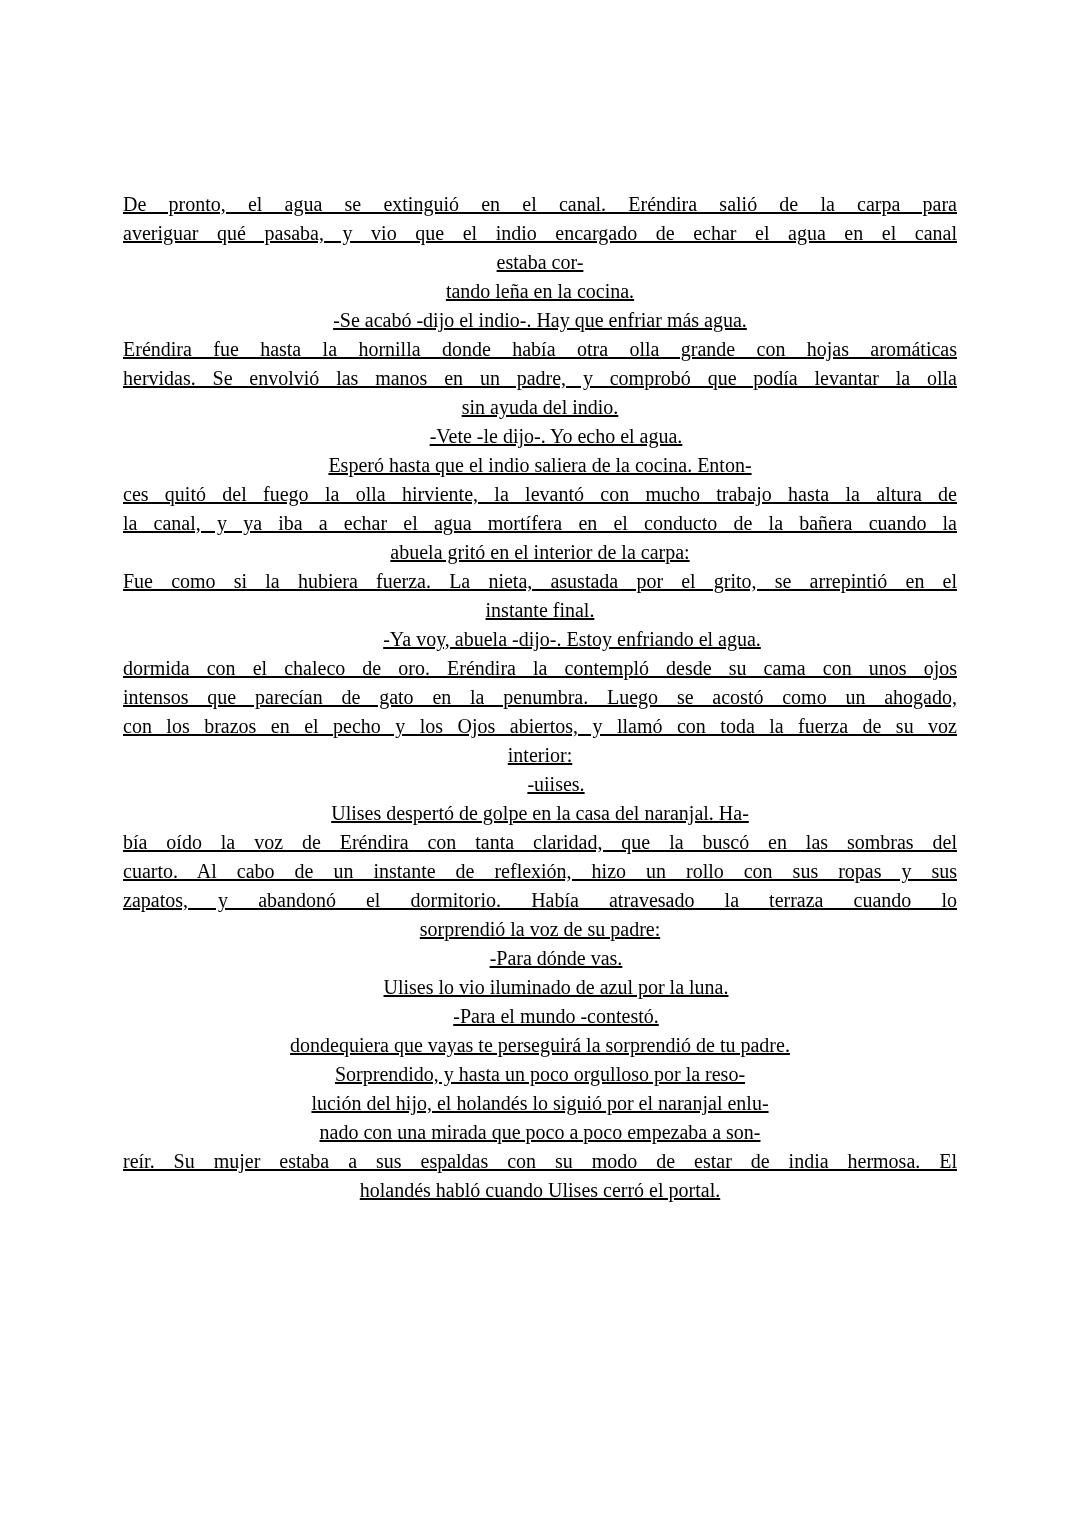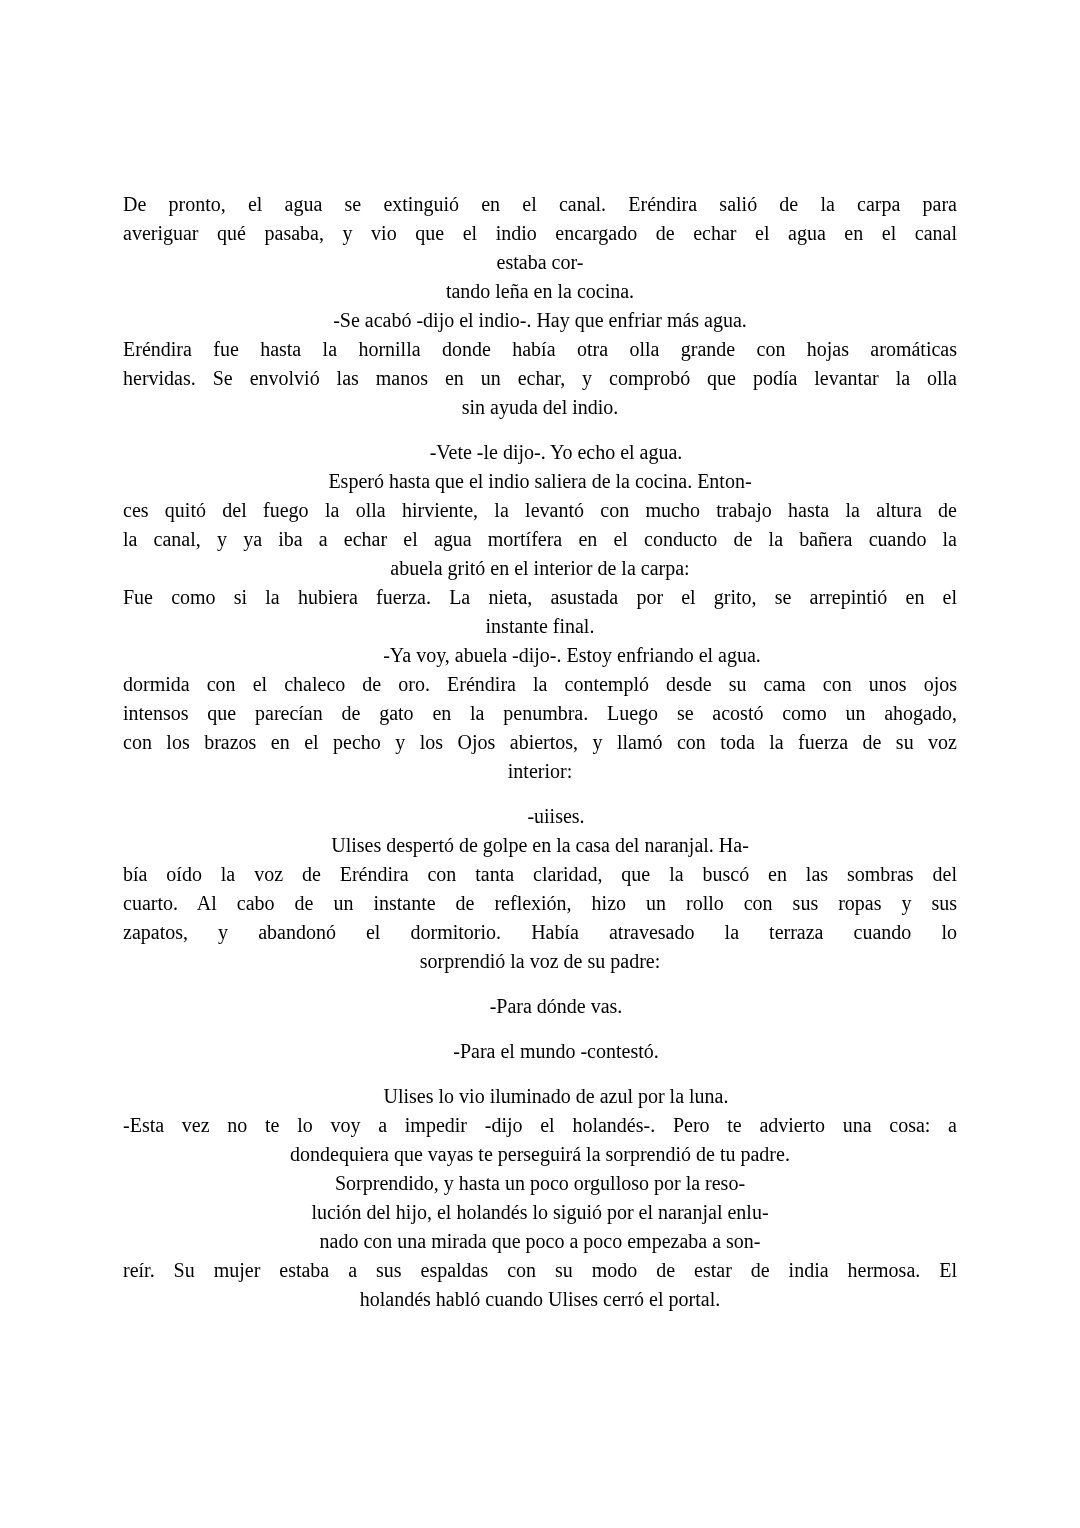--- a/index.html
+++ b/index.html
@@ -13,72 +13,72 @@
       font-family: "Liberation Serif", "DejaVu Serif", serif;
       color: #000000;
       overflow: hidden;
     }
     .page {
       box-sizing: border-box;
       width: 1072px;
       height: 1528px;
       padding: 190px 123px 0 123px;
       background: #ffffff;
+      text-decoration: underline;
     }
     .text-block {
       width: 834px;
     }
     .line {
       font-size: 20px;
       line-height: 29px;
       text-align: center;
       white-space: normal;
     }
     .line.justify {
       text-align: justify;
       text-align-last: justify;
     }
-    .line.ind-1 { padding-left: 32px; margin-top: 16px; }
+    .line.ind-1 { padding-left: 32px; }
     .line.ind-2 { padding-left: 64px; }
   </style>
 </head>
 <body>
 
 <div class="page">
   <div class="text-block">
       <div class="line justify">De pronto, el agua se extinguió en el canal. Eréndira salió de la carpa para</div>
       <div class="line justify">averiguar qué pasaba, y vio que el indio encargado de echar el agua en el canal</div>
       <div class="line">estaba cor-</div>
       <div class="line">tando leña en la cocina.</div>
       <div class="line">-Se acabó -dijo el indio-. Hay que enfriar más agua.</div>
       <div class="line justify">Eréndira fue hasta la hornilla donde había otra olla grande con hojas aromáticas</div>
-      <div class="line justify">hervidas. Se envolvió las manos en un echar, y comprobó que podía levantar la olla</div>
+      <div class="line justify">hervidas. Se envolvió las manos en un padre, y comprobó que podía levantar la olla</div>
       <div class="line">sin ayuda del indio.</div>
       <div class="line ind-1">-Vete -le dijo-. Yo echo el agua.</div>
       <div class="line">Esperó hasta que el indio saliera de la cocina. Enton-</div>
       <div class="line justify">ces quitó del fuego la olla hirviente, la levantó con mucho trabajo hasta la altura de</div>
       <div class="line justify">la canal, y ya iba a echar el agua mortífera en el conducto de la bañera cuando la</div>
       <div class="line">abuela gritó en el interior de la carpa:</div>
       <div class="line justify">Fue como si la hubiera fuerza. La nieta, asustada por el grito, se arrepintió en el</div>
       <div class="line">instante final.</div>
       <div class="line ind-2">-Ya voy, abuela -dijo-. Estoy enfriando el agua.</div>
       <div class="line justify">dormida con el chaleco de oro. Eréndira la contempló desde su cama con unos ojos</div>
       <div class="line justify">intensos que parecían de gato en la penumbra. Luego se acostó como un ahogado,</div>
       <div class="line justify">con los brazos en el pecho y los Ojos abiertos, y llamó con toda la fuerza de su voz</div>
       <div class="line">interior:</div>
       <div class="line ind-1">-uiises.</div>
       <div class="line">Ulises despertó de golpe en la casa del naranjal. Ha-</div>
       <div class="line justify">bía oído la voz de Eréndira con tanta claridad, que la buscó en las sombras del</div>
       <div class="line justify">cuarto. Al cabo de un instante de reflexión, hizo un rollo con sus ropas y sus</div>
       <div class="line justify">zapatos, y abandonó el dormitorio. Había atravesado la terraza cuando lo</div>
       <div class="line">sorprendió la voz de su padre:</div>
       <div class="line ind-1">-Para dónde vas.</div>
+      <div class="line ind-1">Ulises lo vio iluminado de azul por la luna.</div>
       <div class="line ind-1">-Para el mundo -contestó.</div>
-      <div class="line ind-1">Ulises lo vio iluminado de azul por la luna.</div>
-      <div class="line justify">-Esta vez no te lo voy a impedir -dijo el holandés-. Pero te advierto una cosa: a</div>
       <div class="line">dondequiera que vayas te perseguirá la sorprendió de tu padre.</div>
       <div class="line">Sorprendido, y hasta un poco orgulloso por la reso-</div>
       <div class="line">lución del hijo, el holandés lo siguió por el naranjal enlu-</div>
       <div class="line">nado con una mirada que poco a poco empezaba a son-</div>
       <div class="line justify">reír. Su mujer estaba a sus espaldas con su modo de estar de india hermosa. El</div>
       <div class="line">holandés habló cuando Ulises cerró el portal.</div>
     </div>
 </div>
 
 </body></html>

